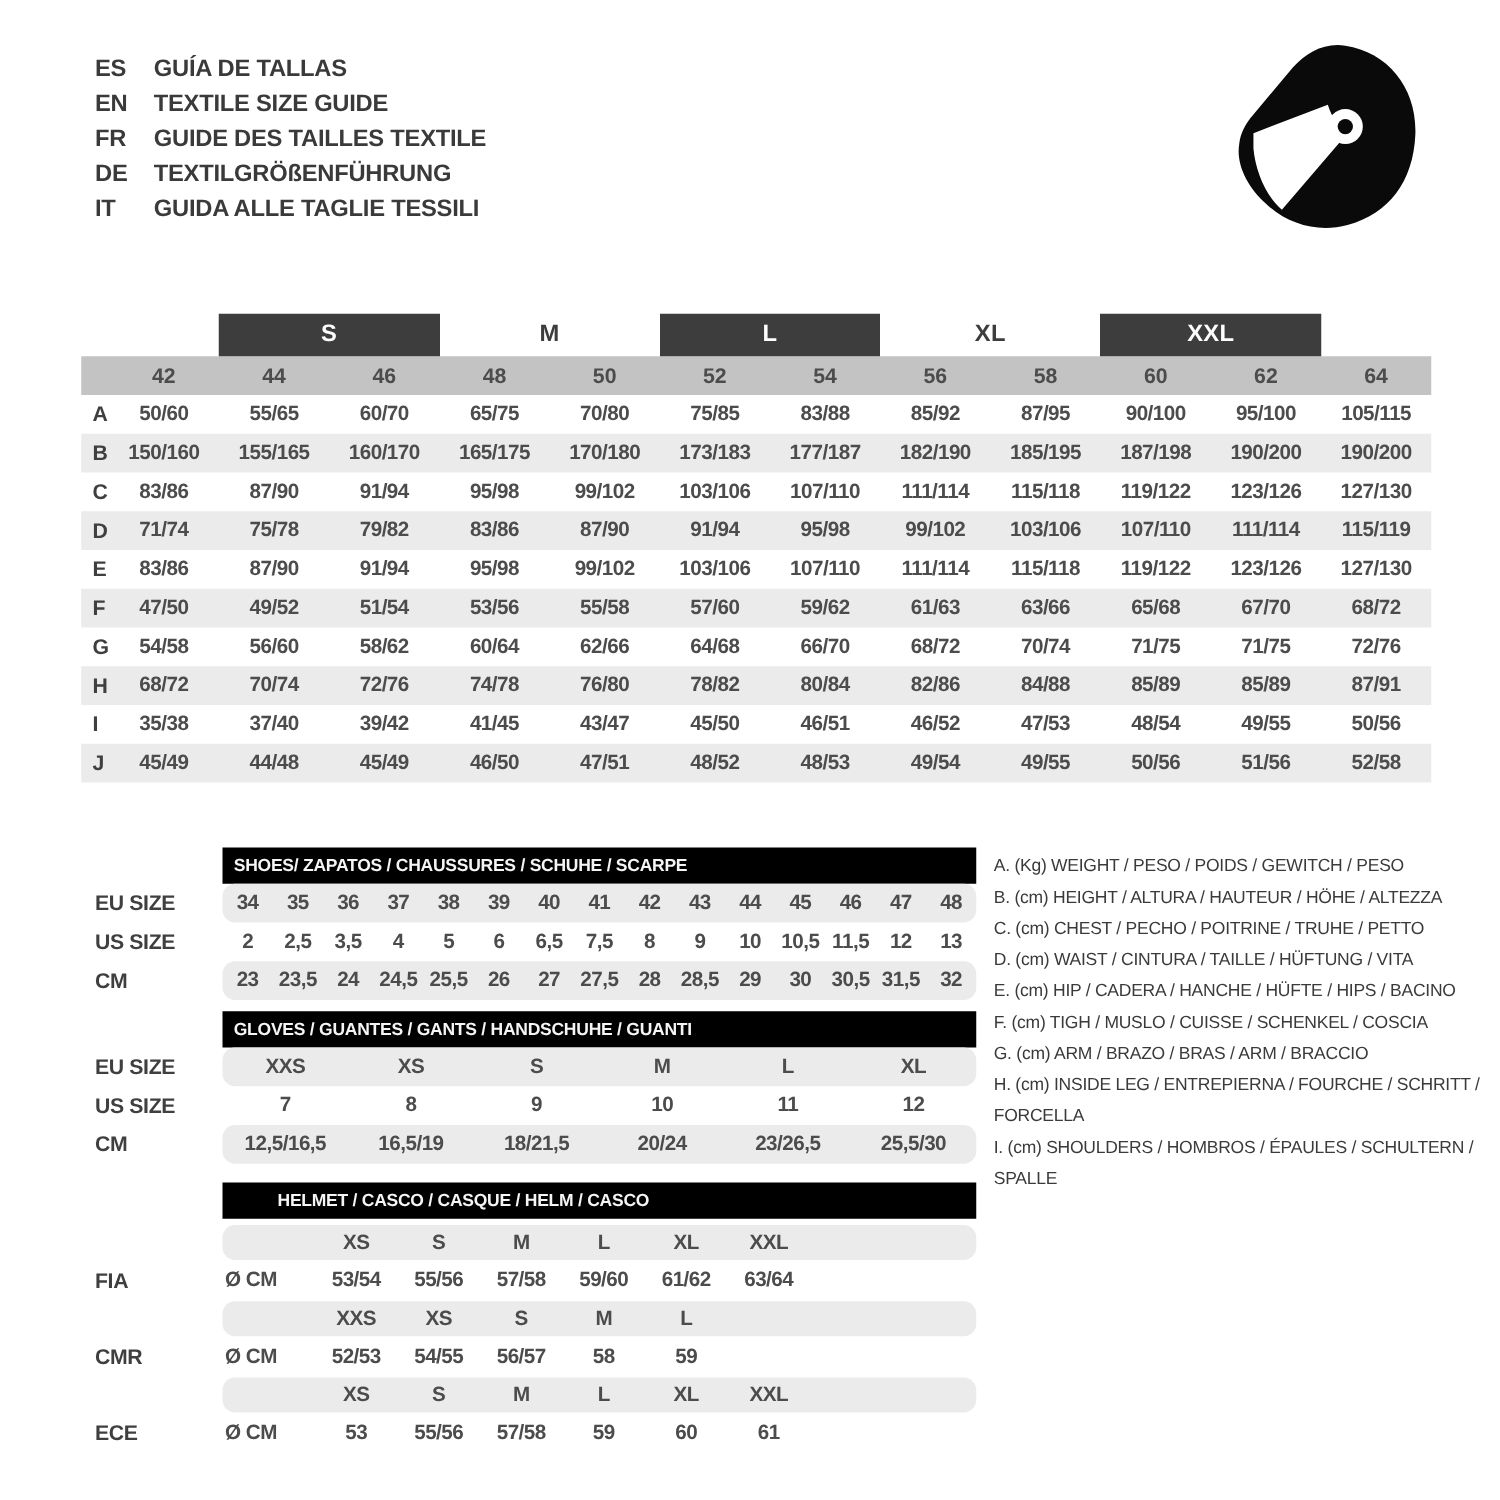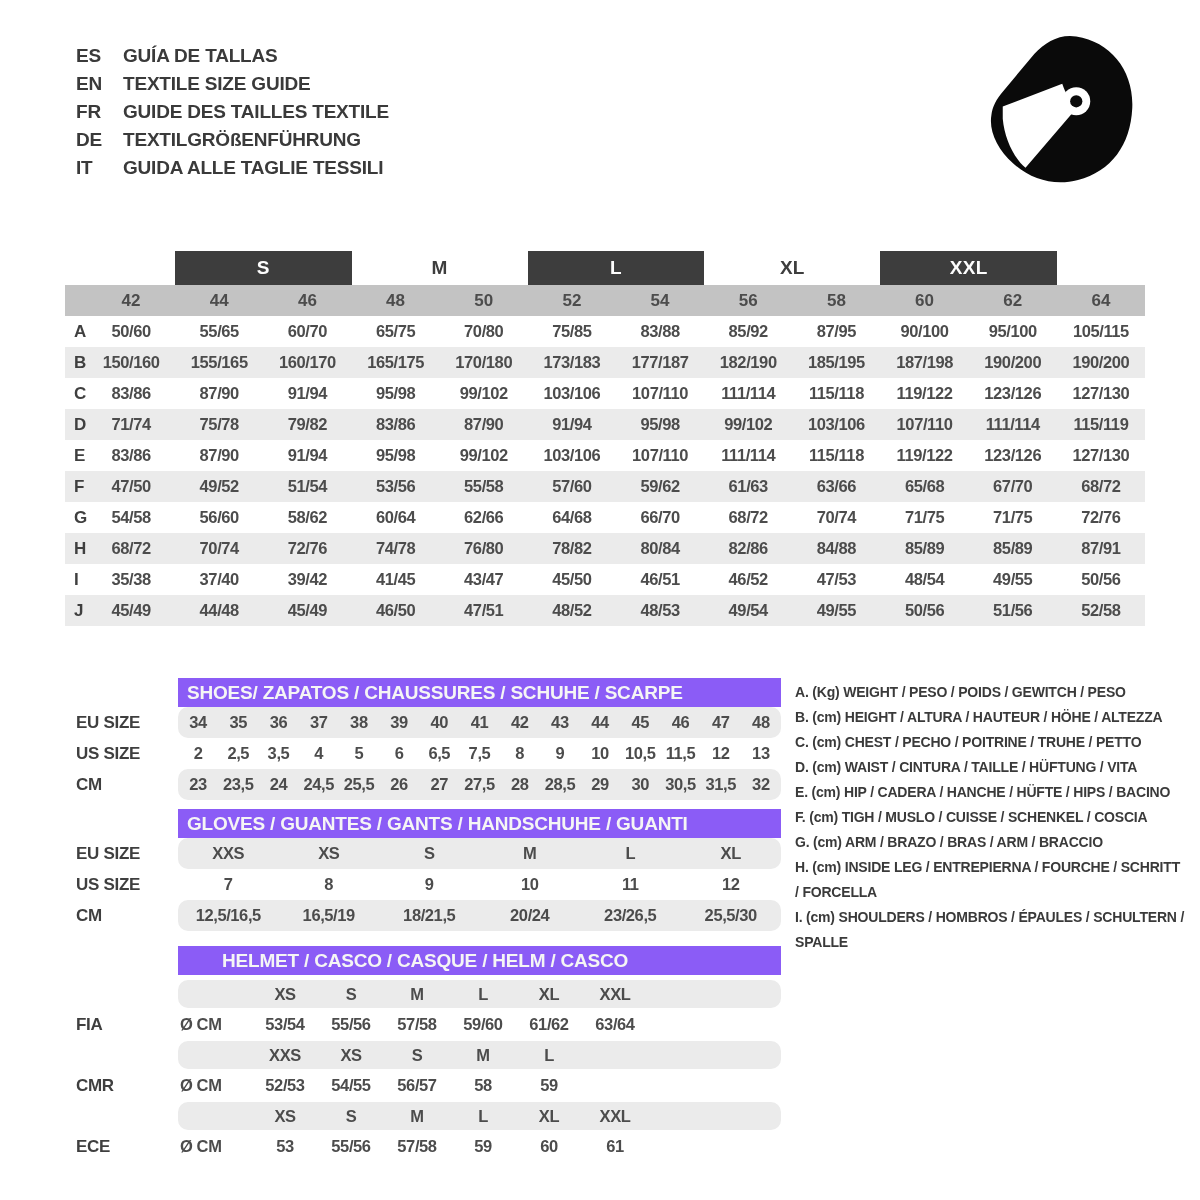--- a/index.html
+++ b/index.html
@@ -26,42 +26,42 @@
   .band-plain { color:#3d3d3d; }
   .numbers-row { height:31px; background:#c3c3c3; align-items:center; }
   .num-cell { text-align:center; font-weight:bold; font-size:17px; color:#4c4c4c; }
   .data-row { height:31px; align-items:center; }
   .data-row.stripe { background:#ebebeb; }
   .letter-cell { padding-left:9px; font-weight:bold; font-size:17px; color:#3f3f3f; }
   .val-cell { text-align:center; font-weight:bold; font-size:16.5px; color:#4c4c4c; letter-spacing:-0.4px; }
 
   
   .bottom-left { position:absolute; left:65px; top:678px; width:716px; }
-  .tbar { margin-left:113px; height:29px; background:#8b5cf6; color:#f5f5f5;
-          font-weight:bold; font-size:19px; line-height:29px; padding-left:9px; letter-spacing:-0.2px;
+  .tbar { margin-left:113px; height:29px; background:#000000; color:#f5f5f5;
+          font-weight:bold; font-size:14px; line-height:29px; padding-left:9px; letter-spacing:-0.2px;
           white-space:nowrap; overflow:hidden; }
   #gloves-table .tbar { margin-top:9px; }
   #helmet-table .tbar { margin-top:15px;padding-left:44px; }
   .sub-row { display:flex; height:31px; align-items:stretch; }
   .sub-row.hsize { height:28px; }
   .sub-row.hsize.first { margin-top:5px; }
   .sub-row.hval { height:33px; }
   .side-label { width:113px; padding-left:11px; font-weight:bold; font-size:17px; color:#3f3f3f;
                 display:flex; align-items:center; letter-spacing:-0.3px; }
   .cells { flex:1; display:grid; align-items:center;border-radius:10px; }
   .cells.stripe { background:#ebebeb; }
   .shoes-cells { grid-template-columns:repeat(15,1fr); }
   .gloves-cells { grid-template-columns:repeat(6,1fr); }
   .helmet-cells { grid-template-columns:74px repeat(6,66px) 1fr; }
   .cell { text-align:center; font-weight:bold; font-size:16.5px; color:#4c4c4c; letter-spacing:-0.4px; }
   .cell.unit { text-align:left; padding-left:2px; }
 
   
   .legend { position:absolute; left:795px; top:680px; width:392px; }
-  .legend-row { font-weight:bold; font-size:14px; line-height:25px; color:#3a3a3a; letter-spacing:-0.2px; }
+  .legend-row { font-weight:normal; font-size:14px; line-height:25px; color:#3a3a3a; letter-spacing:-0.2px; }
 </style>
 </head>
 <body>
 
 <div class="page">
 
   <div class="lang-block" id="lang-list">
       <div class="lang-row">
         <div class="lang-code">ES</div>
         <div class="lang-label">GUÍA DE TALLAS</div>

